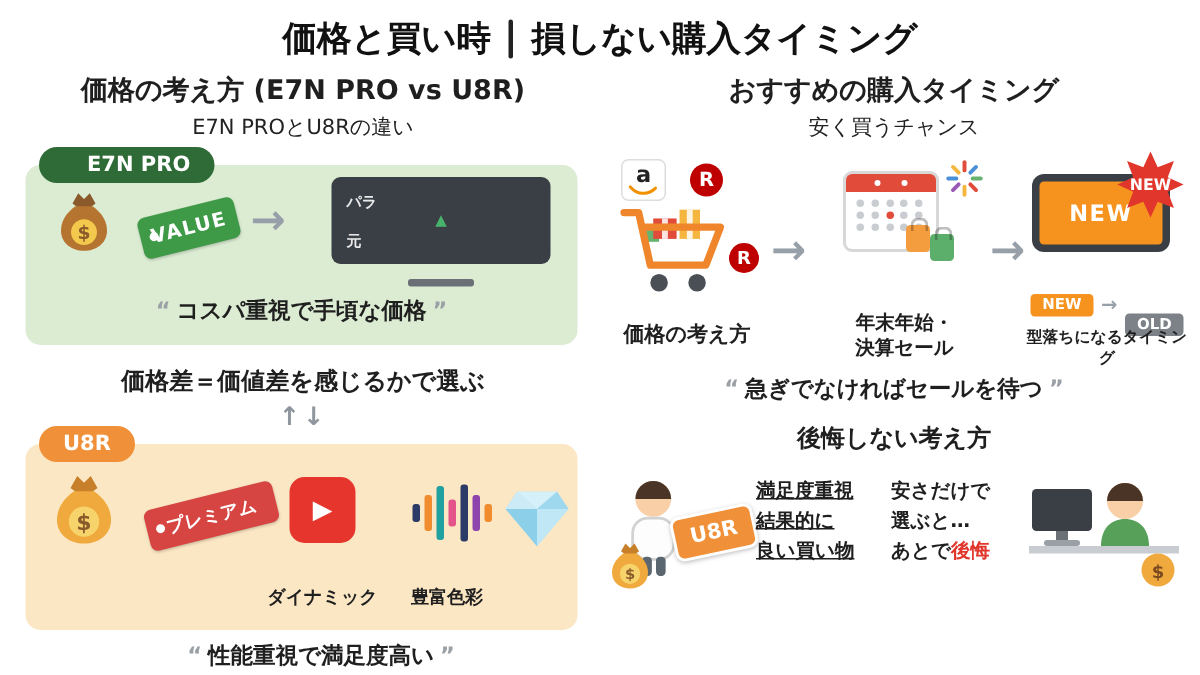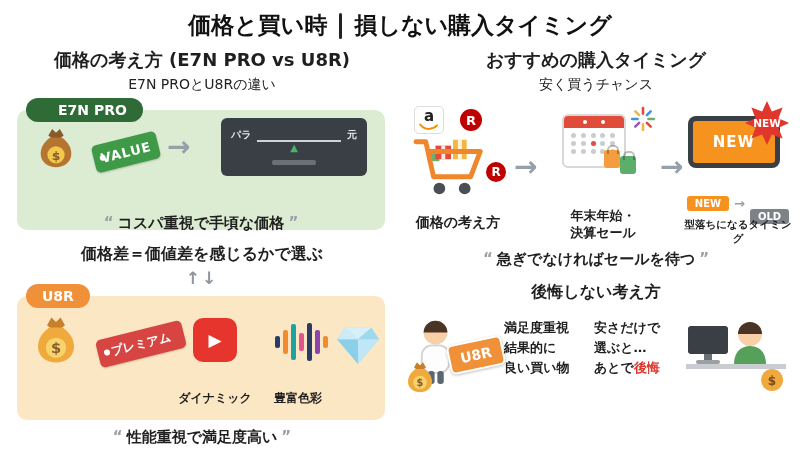--- a/index.html
+++ b/index.html
@@ -20,39 +20,39 @@
 
   
   .infobox { position: absolute; left: 5px; width: 368px; border-radius: 10px; }
   .box-green { top: 62px; height: 120px; background: var(--green_box); }
   .box-orange { top: 248px; height: 124px; background: var(--orange_box); }
   .badge { position: absolute; color: #fff; font-weight: bold; font-size: 14px; padding: 4px 16px; border-radius: 16px; z-index: 3; }
   .badge-e7n { left: 14px; top: 50px; background: var(--green_badge); padding-left: 32px; }
   .badge-u8r { left: 14px; top: 236px; background: var(--orange_badge); }
   .quote { position: absolute; width: 100%; text-align: center; font-weight: bold; font-size: 15px; color: #1f1f1f; }
   .qmark { color: #9aa0a6; margin: 0 4px; }
-  .q-green { top: 104px; }
-  .q-u8r { top: 380px; left: 0; }
+  .q-green { top: 88px; }
+  .q-u8r { top: 380px; left: 12px; }
   .mid-text { position: absolute; top: 196px; width: 100%; text-align: center; font-size: 16px; font-weight: bold; }
   .mid-arrows { position: absolute; top: 220px; width: 100%; text-align: center; font-size: 17px; font-weight: bold; color: #8f969e; letter-spacing: 2px; }
 
   .bag { position: absolute; }
   .bag-1 { left: 16px; top: 16px; }
   .bag-2 { left: 12px; top: 18px; }
 
   .tag { position: absolute; display: flex; align-items: center; justify-content: center; color: #fff; font-weight: bold; border-radius: 5px; transform: rotate(-14deg); box-shadow: 0 1px 2px rgba(0,0,0,.2); }
   .tag::before { content: ""; position: absolute; left: 6px; width: 6px; height: 6px; background: #fff; border-radius: 50%; }
   .tag-value { left: 76px; top: 28px; width: 66px; height: 28px; background: var(--tag_green); font-size: 13px; letter-spacing: 1px; }
   .tag-premium { left: 80px; top: 34px; width: 88px; height: 28px; background: var(--tag_red); font-size: 12px; }
 
   .flow-arrow { position: absolute; font-size: 28px; font-weight: bold; color: var(--arrow_gray); }
   .fa-green { left: 150px; top: 20px; }
 
   .tv-e7n { position: absolute; left: 204px; top: 8px; width: 146px; height: 58px; background: var(--tv_dark); border-radius: 6px; padding: 10px 10px 0; }
-  .tv-e7n-screen { position: relative; display: flex; align-items: flex-end; gap: 6px; }
+  .tv-e7n-screen { position: relative; display: flex; align-items: flex-start; gap: 6px; flex-direction: column; }
   .tv-txt { font-size: 10px; color: #e8e8e8; font-weight: bold; }
   .tv-line { flex: 1; height: 2px; background: #cfd3d8; }
   .tv-pointer { position: absolute; left: 50%; top: 14px; transform: translateX(-50%); color: #49b36b; font-size: 10px; }
   .tv-stand { width: 44px; height: 5px; background: #6b7077; margin: 18px auto 0; border-radius: 2px; }
 
   .play { position: absolute; left: 176px; top: 22px; width: 44px; height: 44px; background: #e5352c; border-radius: 10px; display: flex; align-items: center; justify-content: center; color: #fff; font-size: 17px; }
   .icon-label { position: absolute; top: 94px; text-align: center; font-size: 12px; font-weight: bold; }
   .lbl-dyn { left: 156px; width: 84px; }
   .lbl-col { left: 244px; width: 74px; }
 
@@ -112,21 +112,21 @@
   .regret-h { position: absolute; top: 234px; width: 100%; text-align: center; font-size: 16px; font-weight: bold; }
 
   .scenes { position: absolute; top: 260px; left: 0; width: 100%; height: 106px; }
   .scene { position: absolute; top: 0; height: 100%; }
   .scene1 { left: 2px; width: 188px; }
   .scene2 { left: 192px; width: 200px; }
   .person1 { position: absolute; left: 6px; top: 6px; }
   .bag-3 { left: 0px; top: 52px; }
   .u8r-card { position: absolute; left: 46px; top: 32px; width: 56px; height: 30px; background: var(--orange_badge); border: 2px solid #fff; border-radius: 6px; transform: rotate(-12deg); display: flex; align-items: center; justify-content: center; color: #fff; font-weight: bold; font-size: 14px; box-shadow: 0 1px 3px rgba(0,0,0,.25); }
   .scene-text { position: absolute; top: 10px; font-size: 13px; font-weight: bold; line-height: 1.55; }
-  .text-good { left: 102px; width: 86px; }
+  .text-good { left: 102px; width: 86px; text-decoration: underline; }
   .text-bad { left: 2px; width: 86px; }
   .hl-red { color: var(--accent_red); }
   .desk { position: absolute; left: 94px; top: 4px; }
 
   .conclusion { position: absolute; top: 370px; width: 100%; display: flex; justify-content: center; align-items: baseline; font-size: 17px; font-weight: bold; }
 </style>
 </head>
 <body>
 
 <div class="canvas">

